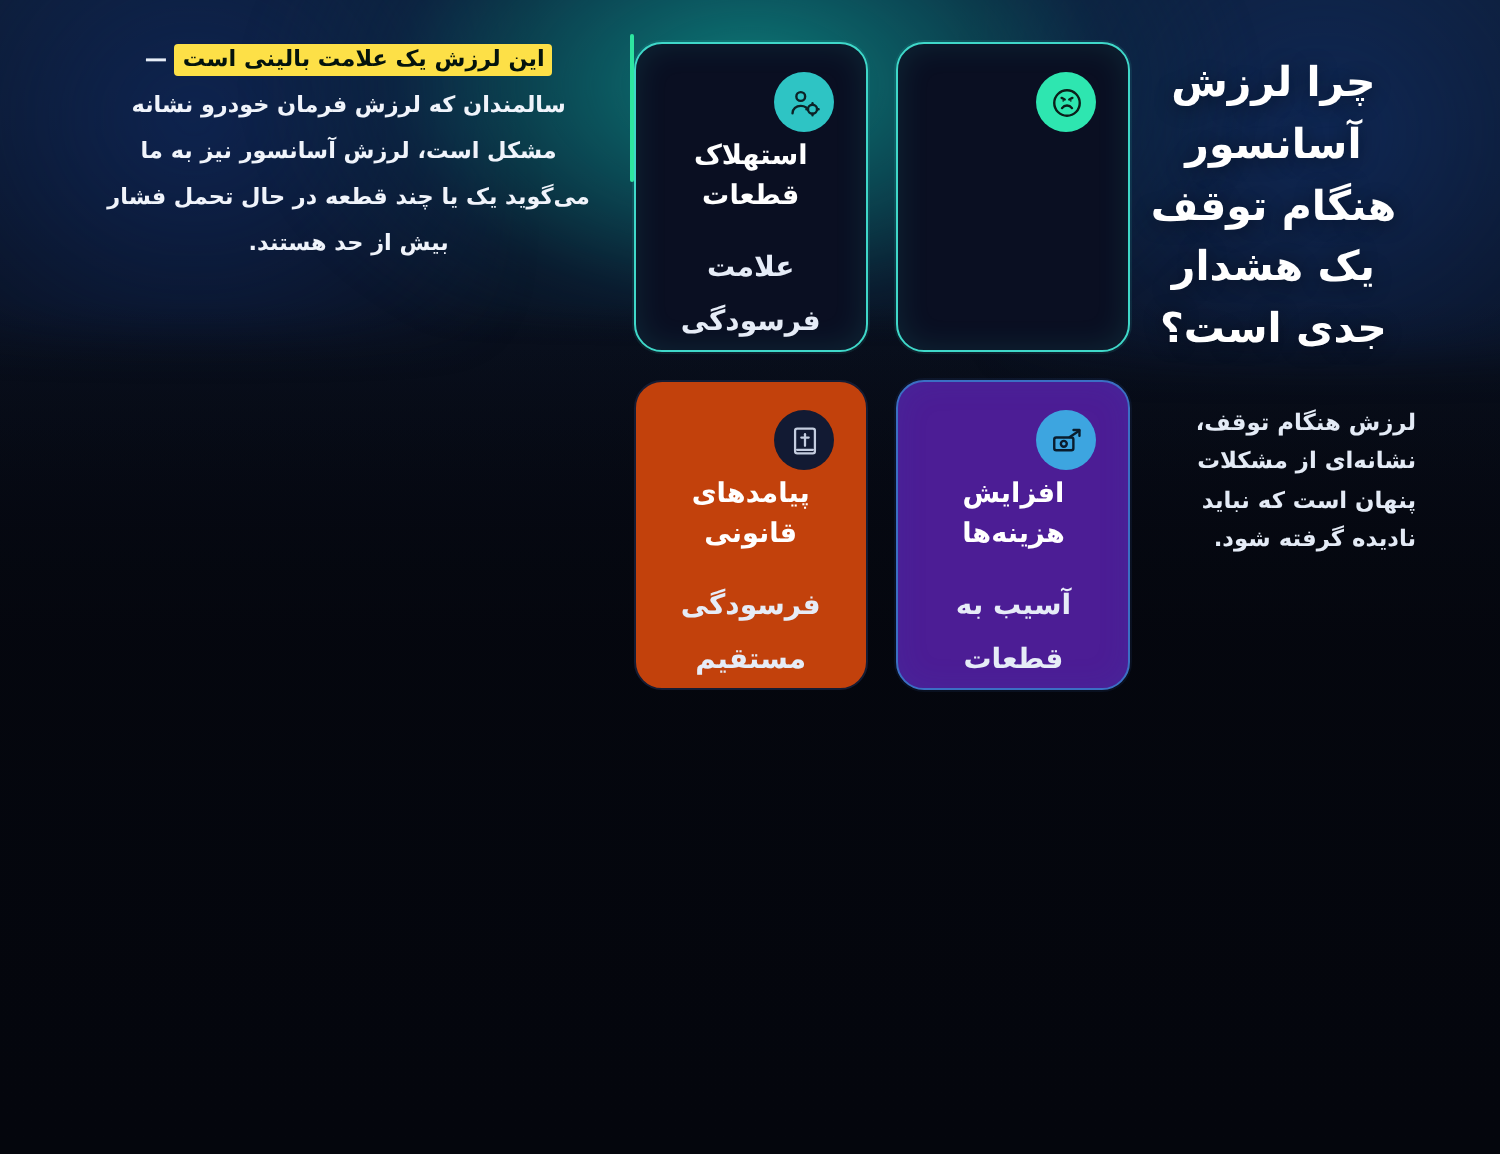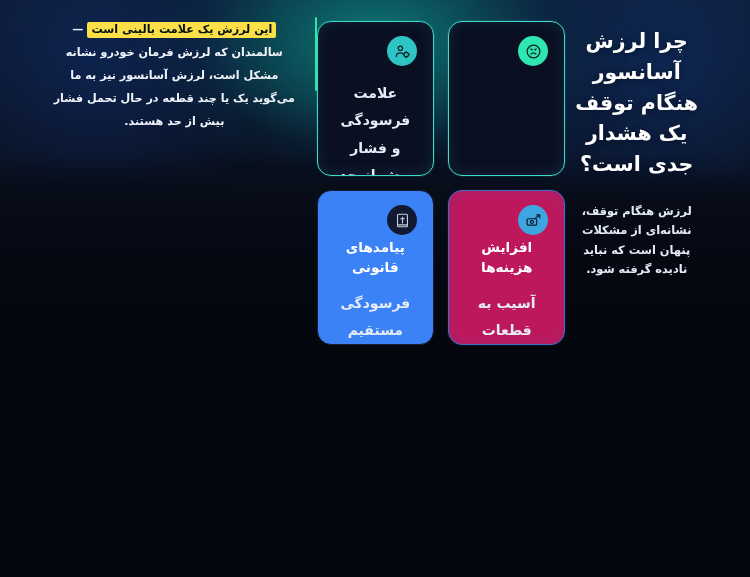--- a/index.html
+++ b/index.html
@@ -90,21 +90,21 @@
     color: #ffffff;
     letter-spacing: .1px;
     text-shadow: 0 1px 10px rgba(0,0,0,.45);
   }
   .page-subtitle {
     margin-top: 22px;
     font-size: 11.4px;
     font-weight: 700;
     line-height: 1.7;
     color: #e4ebf6;
-    text-align: center;
+    text-align: right;
   }
 
   
   .card-grid {
     margin-top: 21px;
     display: grid;
     grid-template-columns: 1fr 1fr;
     grid-template-rows: 155px 155px;
     gap: 14px 14px;
   }
@@ -118,26 +118,26 @@
     display: flex;
     flex-direction: column;
     overflow: hidden;
   }
   .card.accent-teal {
     background: #0a0f22;
     border: 1.3px solid #3fd8c9;
     box-shadow: 0 0 0 1px rgba(63,216,201,0.10), 0 0 16px rgba(45,200,190,0.13) inset;
   }
   .card.accent-blue {
-    background: #be185d;
+    background: #4c1d95;
     border: 1.3px solid #3b6fc4;
     box-shadow: 0 0 0 1px rgba(59,111,196,0.10), 0 0 16px rgba(45,95,190,0.12) inset;
   }
   .card.accent-muted {
-    background: #3b82f6;
+    background: #c2410c;
     border: 1px solid #151c33;
   }
 
   .card-icon-row {
     display: flex;
     justify-content: flex-start;
     margin-bottom: 2px;
   }
   .icon-circle {
     width: 30px;
@@ -250,20 +250,21 @@
         <div class="icon-circle cyan">
           <svg width="17" height="17" viewBox="0 0 24 24" fill="none" stroke="#0c2327" stroke-width="1.7" stroke-linecap="round" stroke-linejoin="round">
             <circle cx="9" cy="7.4" r="3.1"></circle>
             <path d="M3.2 19.2c0-3.2 2.6-5.2 5.8-5.2 1.5 0 2.8.4 3.9 1.1"></path>
             <circle cx="17.3" cy="16.4" r="3.2"></circle>
             <path d="M17.3 13.2v-1.1M17.3 20.7v-1.1M20.5 16.4h1.1M13 16.4h1.1"></path>
           </svg>
         </div>
       </div>
       <div class="card-body">
+        <div class="card-title">استهلاک قطعات</div>
         <div class="card-desc">علامت فرسودگی و فشار بیش از حد بر اجزای آسانسور</div>
       </div>
     </div>
 
     <div class="card accent-blue">
       <div class="card-icon-row">
         <div class="icon-circle blue">
           <svg width="17" height="17" viewBox="0 0 24 24" fill="none" stroke="#0a1c2c" stroke-width="1.7" stroke-linecap="round" stroke-linejoin="round">
             <rect x="3" y="9.5" width="13.5" height="9" rx="1.4"></rect>
             <circle cx="9.75" cy="14" r="2.1"></circle>

